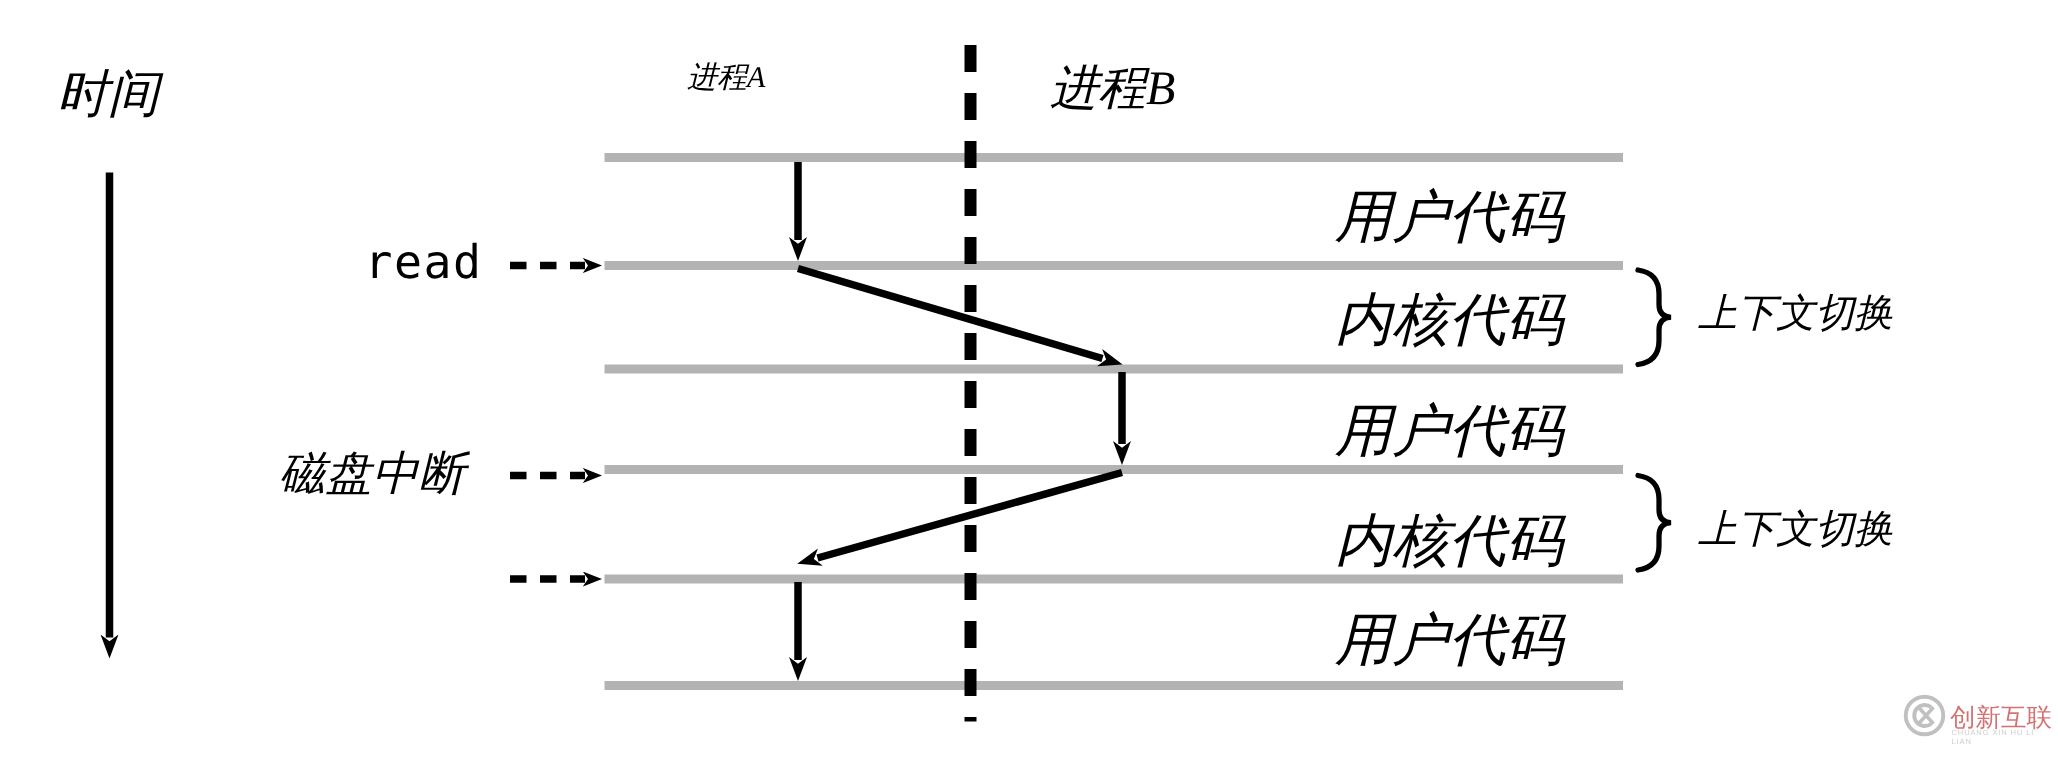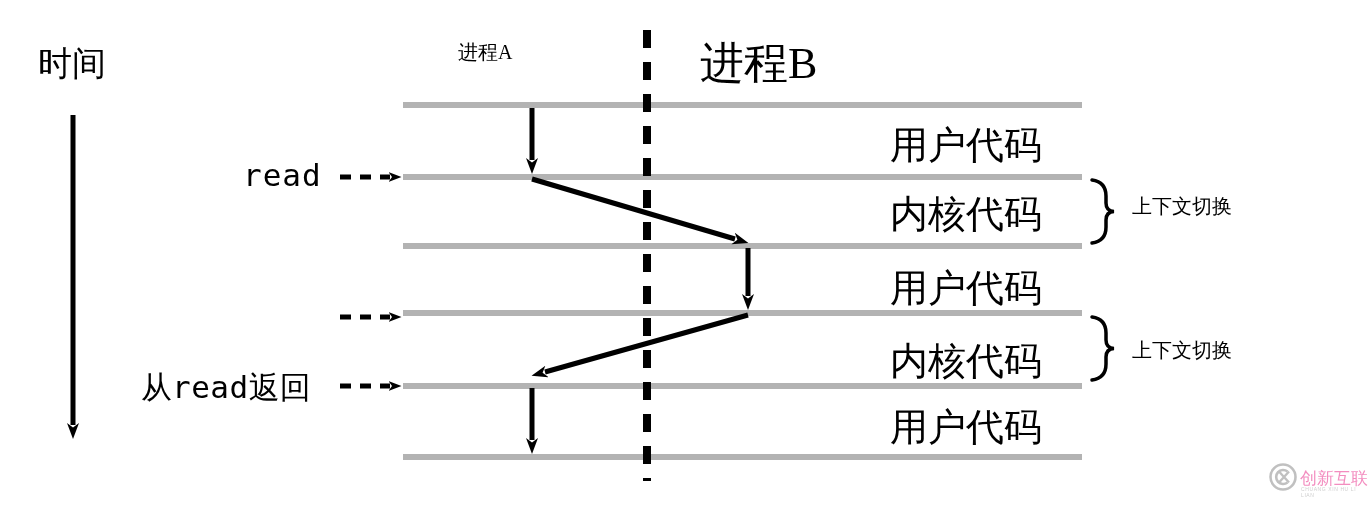--- a/index.html
+++ b/index.html
@@ -23,54 +23,55 @@
     height: 508px;
   }
   .lbl {
     position: absolute;
     color: #000000;
     white-space: nowrap;
     line-height: 1;
   }
   .cjk {
     font-family: "Liberation Serif", "DejaVu Serif", serif;
+    font-style: italic;
   }
   .mono {
     font-family: "DejaVu Sans Mono", "Liberation Mono", monospace;
   }
   .t-time      { left: 38px;  top: 47px;  font-size: 34px; }
   .t-procA     { left: 458px; top: 42px;  font-size: 20px; }
-  .t-procB     { left: 700px; top: 42px;  font-size: 44px; }
+  .t-procB     { left: 700px; top: 42px;  font-size: 32px; }
   .t-read      { left: 243px; top: 160px; font-size: 31px; letter-spacing: 1px; }
   .t-disk      { left: 186px; top: 300px; font-size: 31px; }
   .t-ret       { left: 141px; top: 372px; font-size: 31px; }
   .t-ret .mono { font-size: 31px; letter-spacing: 0.5px; }
   .band        { position: absolute; font-size: 38px; left: 890px; }
   .b1 { top: 126px; }
   .b2 { top: 195px; }
   .b3 { top: 269px; }
   .b4 { top: 342px; }
   .b5 { top: 408px; }
-  .ctx { position: absolute; left: 1132px; font-size: 20px; }
+  .ctx { position: absolute; left: 1132px; font-size: 26px; }
   .ctx1 { top: 196px; }
   .ctx2 { top: 340px; }
   #watermark {
     position: absolute;
     left: 1268px;
     top: 462px;
     width: 100px;
     height: 38px;
     opacity: 0.62;
   }
   .wm-text {
     position: absolute;
     left: 32px;
     top: 5px;
     font-size: 17px;
-    color: #ec4899;
+    color: #b91c1c;
     font-family: "Liberation Serif", "DejaVu Serif", serif;
   }
   .wm-sub {
     position: absolute;
     left: 33px;
     top: 24px;
     font-size: 5px;
     letter-spacing: 0.6px;
     color: #b0b0b0;
     font-family: "Liberation Sans", sans-serif;
@@ -123,21 +124,21 @@
       <path d="M1092,317 Q1106,319 1106,333 L1106,340 Q1106,348 1114,348.5 Q1106,349 1106,357 L1106,364 Q1106,378 1092,380"></path>
     </g>
   </svg>
 
   <div class="lbl cjk t-time">时间</div>
 
   <div class="lbl cjk t-procA">进程A</div>
   <div class="lbl cjk t-procB">进程B</div>
 
   <div class="lbl mono t-read">read</div>
-  <div class="lbl cjk t-ret"><span>从</span><span class="mono">read</span><span>返回</span></div>
+  <div class="lbl cjk t-disk">磁盘中断</div>
 
   <div class="lbl cjk band b1">用户代码</div>
   <div class="lbl cjk band b2">内核代码</div>
   <div class="lbl cjk band b3">用户代码</div>
   <div class="lbl cjk band b4">内核代码</div>
   <div class="lbl cjk band b5">用户代码</div>
 
   <div class="lbl cjk ctx ctx1">上下文切换</div>
   <div class="lbl cjk ctx ctx2">上下文切换</div>
 

